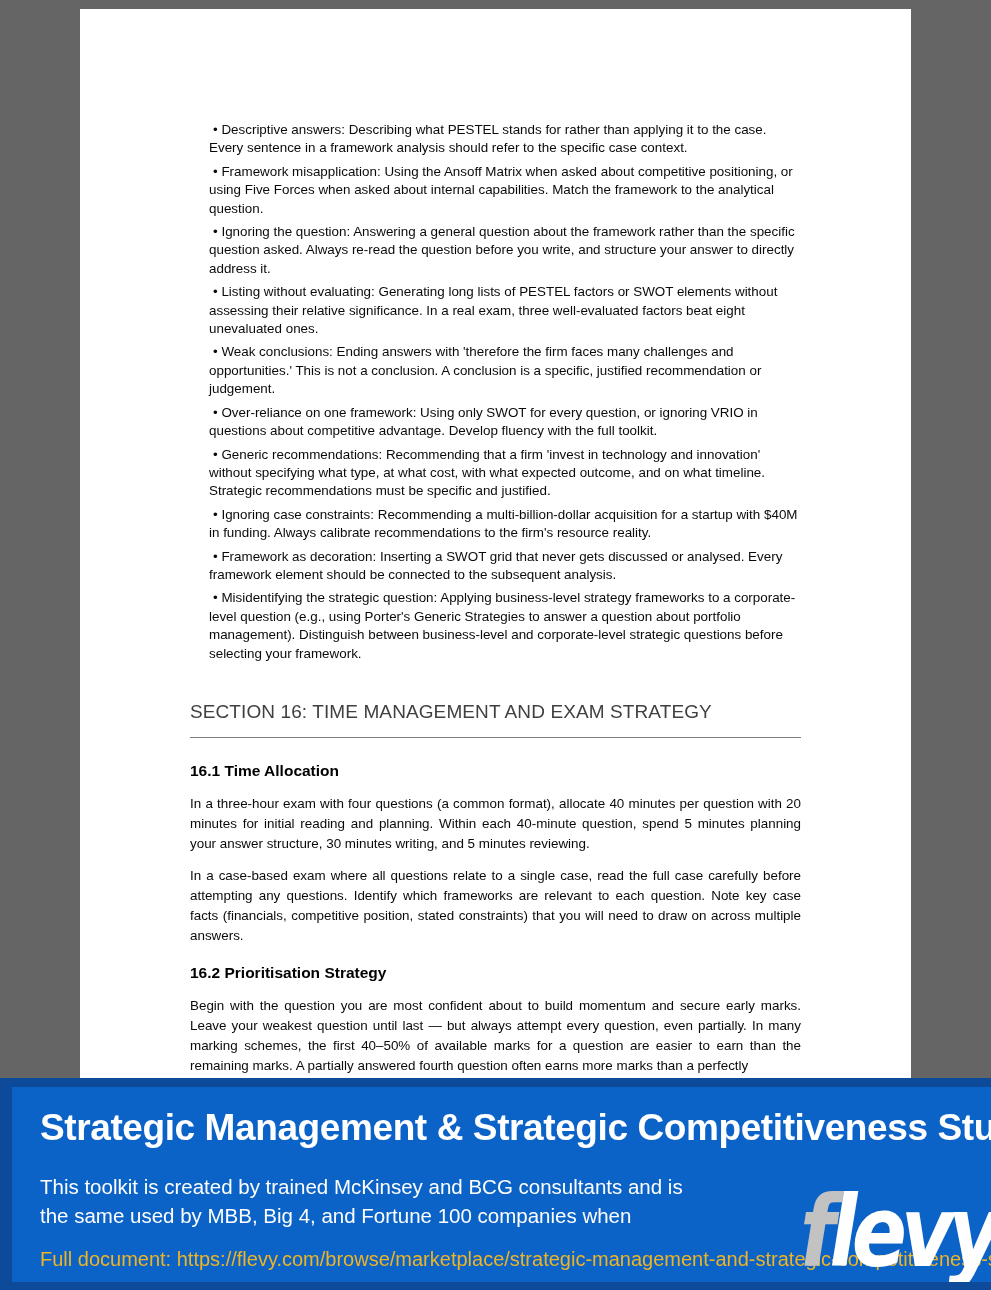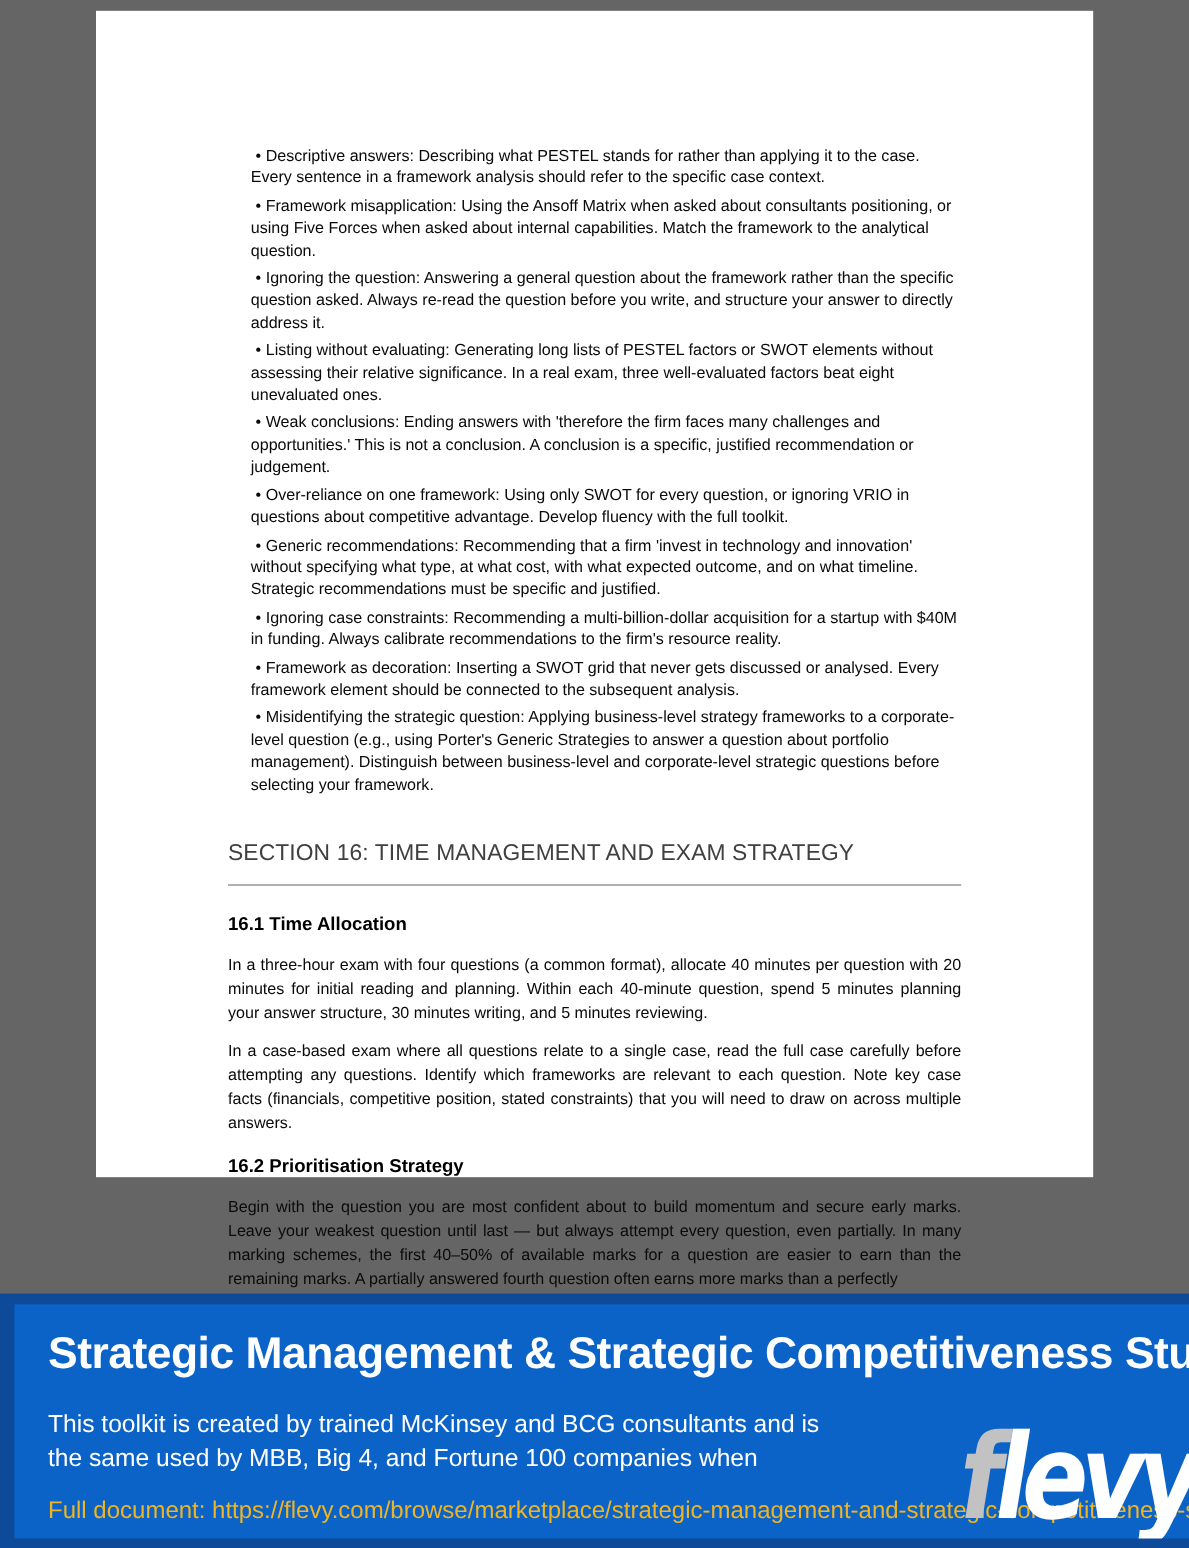--- a/index.html
+++ b/index.html
@@ -8,21 +8,21 @@
     position: relative;
     background: #656565;
     overflow: hidden;
     font-family: "Liberation Sans", sans-serif;
   }
 
   
   .page {
     position: absolute;
     left: 80px; top: 9px;
-    width: 831px; height: 972px;
+    width: 831px; height: 1281px;
     background: #ffffff;
   }
   .content {
     position: absolute;
     left: 110px; right: 110px; top: 112px;
     color: #000;
   }
   p.bullet {
     font-size: 13.4px;
     line-height: 18.4px;
@@ -111,21 +111,21 @@
   .flevy-logo .logo-levy{ color: #ffffff; }
 </style>
 </head>
 <body>
 
 <div class="page">
   <div class="content">
 
     <div>
       <p class="bullet">• Descriptive answers: Describing what PESTEL stands for rather than applying it to the case. Every sentence in a framework analysis should refer to the specific case context.</p>
-      <p class="bullet">• Framework misapplication: Using the Ansoff Matrix when asked about consultants positioning, or using Five Forces when asked about internal capabilities. Match the framework to the analytical question.</p>
+      <p class="bullet">• Framework misapplication: Using the Ansoff Matrix when asked about competitive positioning, or using Five Forces when asked about internal capabilities. Match the framework to the analytical question.</p>
       <p class="bullet">• Ignoring the question: Answering a general question about the framework rather than the specific question asked. Always re-read the question before you write, and structure your answer to directly address it.</p>
       <p class="bullet">• Listing without evaluating: Generating long lists of PESTEL factors or SWOT elements without assessing their relative significance. In a real exam, three well-evaluated factors beat eight unevaluated ones.</p>
       <p class="bullet">• Weak conclusions: Ending answers with 'therefore the firm faces many challenges and opportunities.' This is not a conclusion. A conclusion is a specific, justified recommendation or judgement.</p>
       <p class="bullet">• Over-reliance on one framework: Using only SWOT for every question, or ignoring VRIO in questions about competitive advantage. Develop fluency with the full toolkit.</p>
       <p class="bullet">• Generic recommendations: Recommending that a firm 'invest in technology and innovation' without specifying what type, at what cost, with what expected outcome, and on what timeline. Strategic recommendations must be specific and justified.</p>
       <p class="bullet">• Ignoring case constraints: Recommending a multi-billion-dollar acquisition for a startup with $40M in funding. Always calibrate recommendations to the firm's resource reality.</p>
       <p class="bullet">• Framework as decoration: Inserting a SWOT grid that never gets discussed or analysed. Every framework element should be connected to the subsequent analysis.</p>
       <p class="bullet">• Misidentifying the strategic question: Applying business-level strategy frameworks to a corporate-level question (e.g., using Porter's Generic Strategies to answer a question about portfolio management). Distinguish between business-level and corporate-level strategic questions before selecting your framework.</p>
     </div>
 

